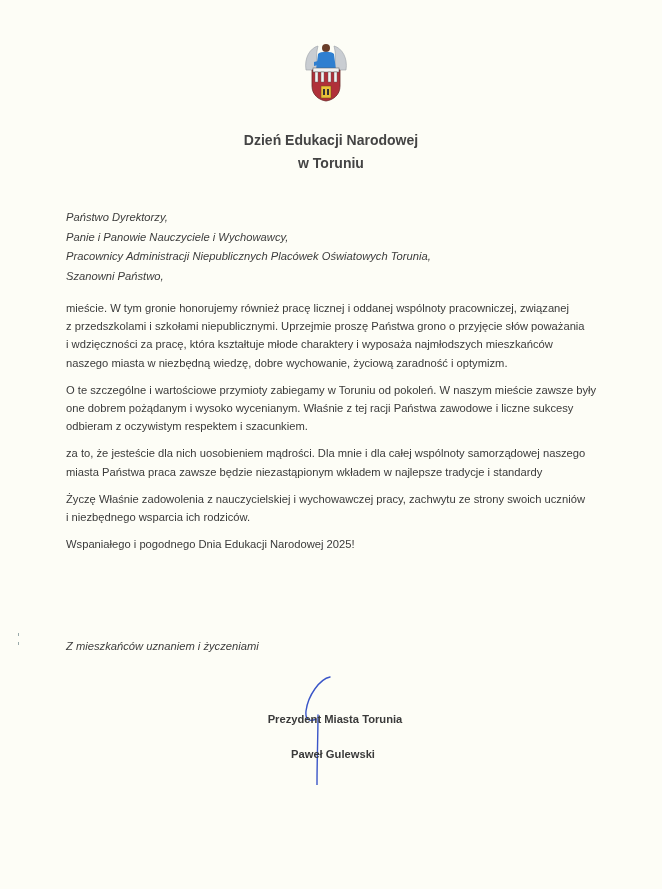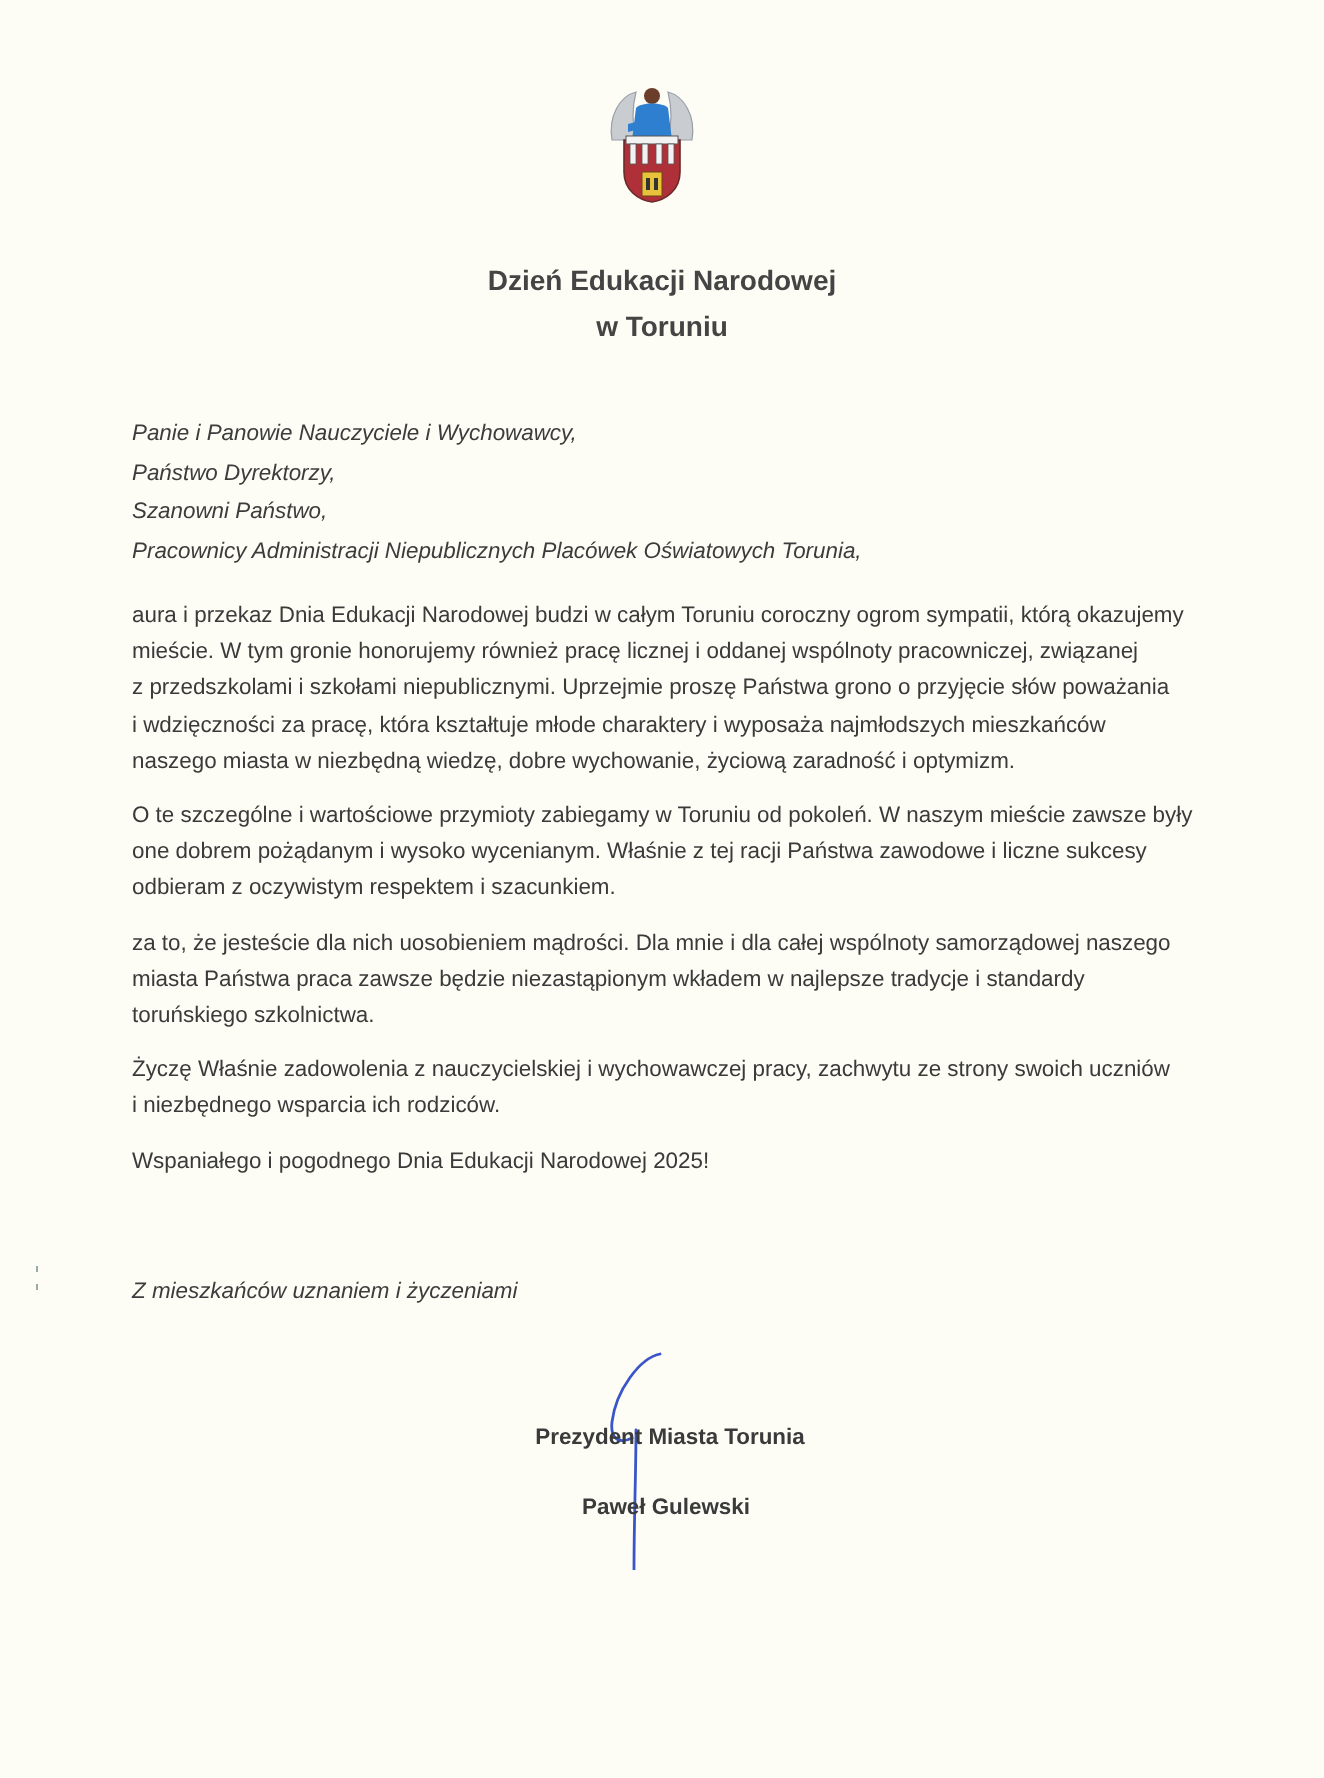--- a/index.html
+++ b/index.html
@@ -52,43 +52,41 @@
 
     <rect x="19" y="46" width="10" height="12" fill="#e8c23a" stroke="#6b4a10" stroke-width="0.5"></rect>
     <rect x="21" y="49" width="2" height="6" fill="#333"></rect>
     <rect x="25" y="49" width="2" height="6" fill="#333"></rect>
   </svg>
 
   <div class="title t1">Dzień Edukacji Narodowej</div>
   <div class="title t2">w Toruniu</div>
 
   <div class="salutation">
+    <div>Państwo Dyrektorzy,</div>
     <div>Panie i Panowie Nauczyciele i Wychowawcy,</div>
-    <div>Państwo Dyrektorzy,</div>
+    <div>Pracownicy Administracji Niepublicznych Placówek Oświatowych Torunia,</div>
     <div>Szanowni Państwo,</div>
-    <div>Pracownicy Administracji Niepublicznych Placówek Oświatowych Torunia,</div>
   </div>
 
   <div class="body">
     <div class="para">
-      <span class="ln">aura i przekaz Dnia Edukacji Narodowej budzi w całym Toruniu coroczny ogrom sympatii, którą okazujemy</span>
       <span class="ln">mieście. W tym gronie honorujemy również pracę licznej i oddanej wspólnoty pracowniczej, związanej</span>
       <span class="ln">z przedszkolami i szkołami niepublicznymi. Uprzejmie proszę Państwa grono o przyjęcie słów poważania</span>
       <span class="ln">i wdzięczności za pracę, która kształtuje młode charaktery i wyposaża najmłodszych mieszkańców</span>
       <span class="ln">naszego miasta w niezbędną wiedzę, dobre wychowanie, życiową zaradność i optymizm.</span>
     </div>
     <div class="para">
       <span class="ln">O te szczególne i wartościowe przymioty zabiegamy w Toruniu od pokoleń. W naszym mieście zawsze były</span>
       <span class="ln">one dobrem pożądanym i wysoko wycenianym. Właśnie z tej racji Państwa zawodowe i liczne sukcesy</span>
       <span class="ln">odbieram z oczywistym respektem i szacunkiem.</span>
     </div>
     <div class="para">
       <span class="ln">za to, że jesteście dla nich uosobieniem mądrości. Dla mnie i dla całej wspólnoty samorządowej naszego</span>
       <span class="ln">miasta Państwa praca zawsze będzie niezastąpionym wkładem w najlepsze tradycje i standardy</span>
-      <span class="ln">toruńskiego szkolnictwa.</span>
     </div>
     <div class="para">
       <span class="ln">Życzę Właśnie zadowolenia z nauczycielskiej i wychowawczej pracy, zachwytu ze strony swoich uczniów</span>
       <span class="ln">i niezbędnego wsparcia ich rodziców.</span>
     </div>
     <div class="para">
       <span class="ln">Wspaniałego i pogodnego Dnia Edukacji Narodowej 2025!</span>
     </div>
   </div>
 

